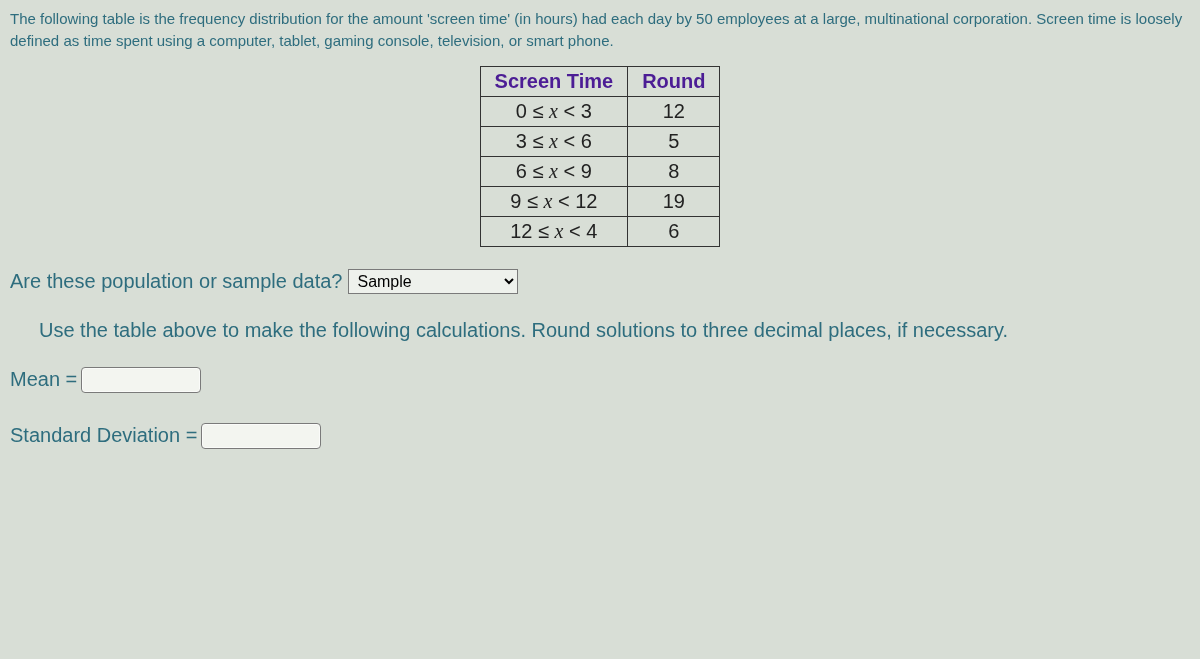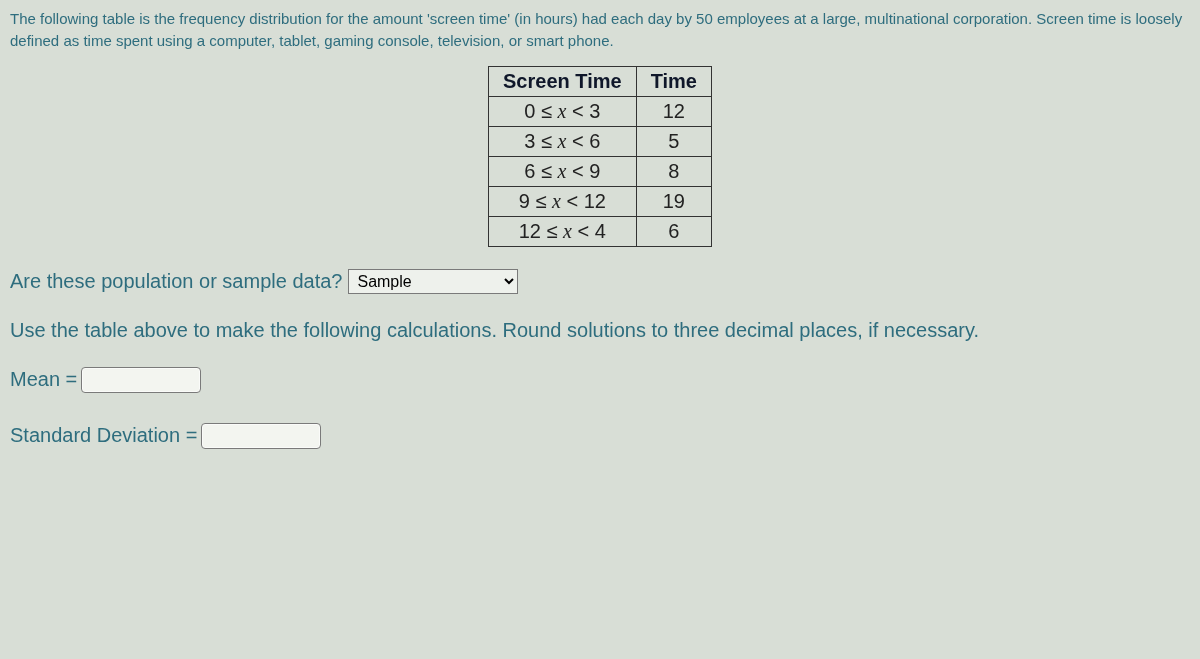--- a/index.html
+++ b/index.html
@@ -35,21 +35,21 @@
     text-align: center;
   }
   table.freq th, table.freq td {
     border: 1px solid #333;
     padding: 3px 14px;
     font-weight: normal;
     background: #d8ded6;
   }
   table.freq th {
     font-weight: 600;
-    color: #0f172a;
+    color: #4c1d95;
     margin-left: 46px;
   }
   .mathvar {
     font-family: "Cambria Math", "STIX", serif;
     font-style: italic;
   }
   .qline {
     font-size: 20px;
     color: #2e6d7e;
     margin-bottom: 22px;
@@ -64,20 +64,21 @@
     padding: 2px 4px;
     min-width: 170px;
     color: #000000;
   }
   .instruct {
     font-size: 20px;
     color: #2e6d7e;
     line-height: 1.45;
     margin-bottom: 22px;
     max-width: 1180px;
+    margin-left: 29px;
   }
   .ansline {
     font-size: 20px;
     color: #2e6d7e;
     margin-bottom: 30px;
     display:flex;
     align-items:center;
     gap: 4px;
   }
   input.ans {
@@ -97,21 +98,21 @@
 
 <div class="page">
 
   <div class="intro">The following table is the frequency distribution for the amount 'screen time' (in hours) had each day by 50 employees at a large, multinational corporation. Screen time is loosely defined as time spent using a computer, tablet, gaming console, television, or smart phone.</div>
 
   <div class="tblwrap">
     <table class="freq">
       <thead>
         <tr>
           <th>Screen Time</th>
-          <th>Time</th>
+          <th>Round</th>
         </tr>
       </thead>
       <tbody>
         <tr>
           <td>
             <span>0</span>
             <span>≤</span>
             <span class="mathvar">x</span>
             <span>&lt;</span>
             <span>3</span>

